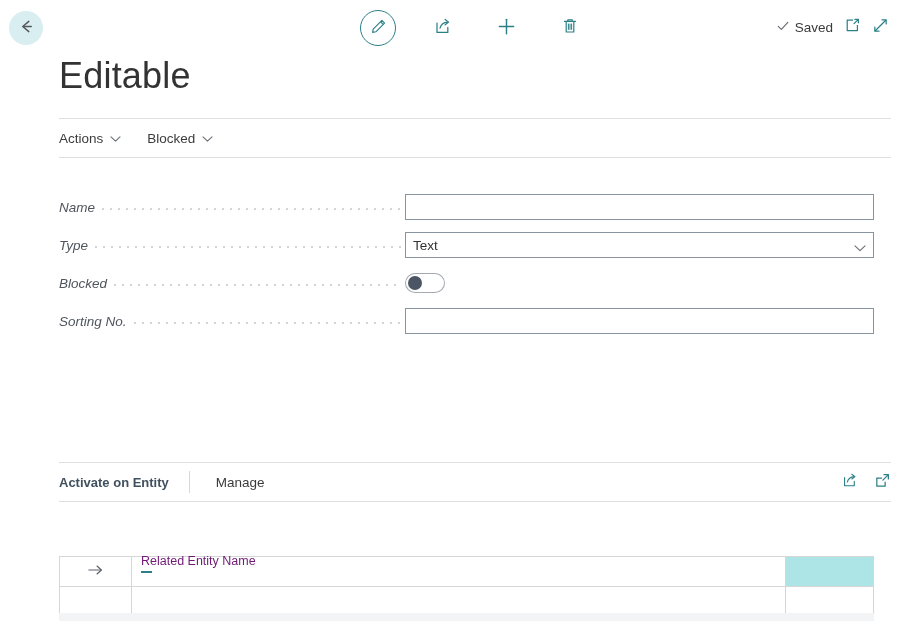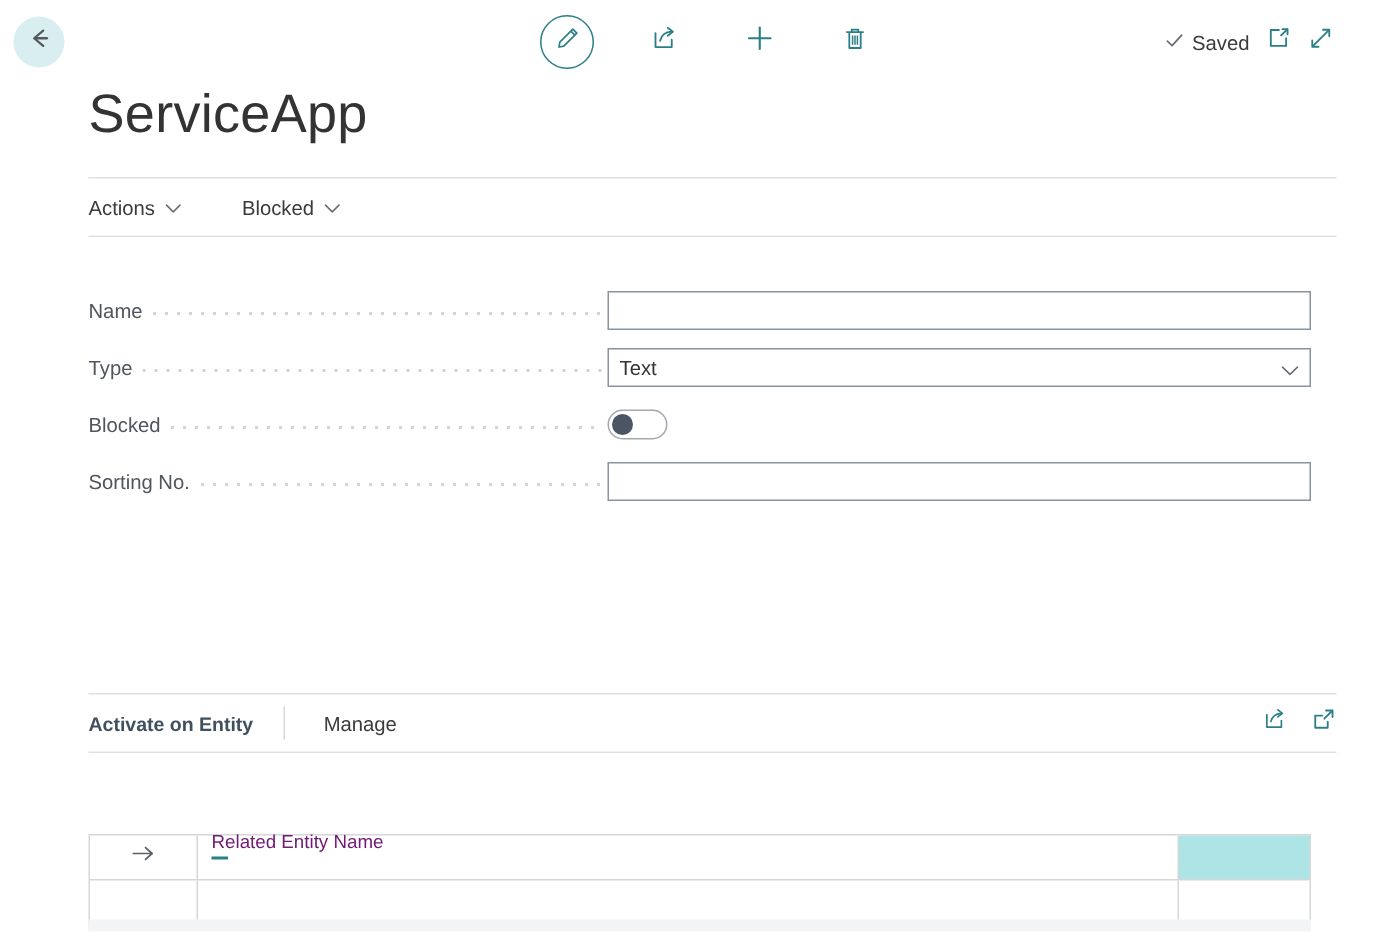--- a/index.html
+++ b/index.html
@@ -103,21 +103,21 @@
 
   
   .actions-row {
     position: absolute;
     left: 59px;
     top: 119px;
     width: 832px;
     height: 38px;
     display: flex;
     align-items: center;
-    gap: 40px;
+    gap: 26px;
   }
 
   .action-item {
     display: flex;
     align-items: center;
     gap: 7px;
     font-size: 13.5px;
     color: #3b3b3b;
     cursor: pointer;
   }
@@ -144,20 +144,21 @@
     height: 38px;
     display: flex;
     align-items: center;
   }
 
   .field-label {
     font-size: 13.5px;
     color: #50565e;
     white-space: nowrap;
     padding-right: 7px;
+    font-style: italic;
   }
 
   .leader {
     flex: 0 0 auto;
     height: 13px;
     align-self: center;
     margin-top: 5px;
     background-image: radial-gradient(circle at 1px 1px, #d2d4d7 1px, transparent 1.2px);
     background-size: 8px 8px;
     background-repeat: repeat-x;
@@ -448,21 +449,21 @@
           <line x1="3.4" y1="14.6" x2="14.6" y2="3.4" stroke="#2b7f86" stroke-width="1.3" stroke-linecap="round"></line>
           <path d="M3.0 10.6 V15.0 H7.4" fill="none" stroke="#2b7f86" stroke-width="1.3" stroke-linecap="round" stroke-linejoin="round"></path>
           <path d="M10.6 3.0 H15.0 V7.4" fill="none" stroke="#2b7f86" stroke-width="1.3" stroke-linecap="round" stroke-linejoin="round"></path>
         </svg>
       </span>
     </div>
 
   </div>
 </div>
 
-<div class="page-title">ServiceApp</div>
+<div class="page-title">Editable</div>
 <div class="title-rule"></div>
 
 <div class="actions-row">
 
   <div class="action-item">
     <span>Actions</span>
     <span>
       <svg width="11" height="8" viewBox="0 0 11 8">
         <path d="M1 1.8 L5.5 6.2 L10 1.8" fill="none" stroke="#6b7077" stroke-width="1.1" stroke-linecap="round" stroke-linejoin="round"></path>
       </svg>

